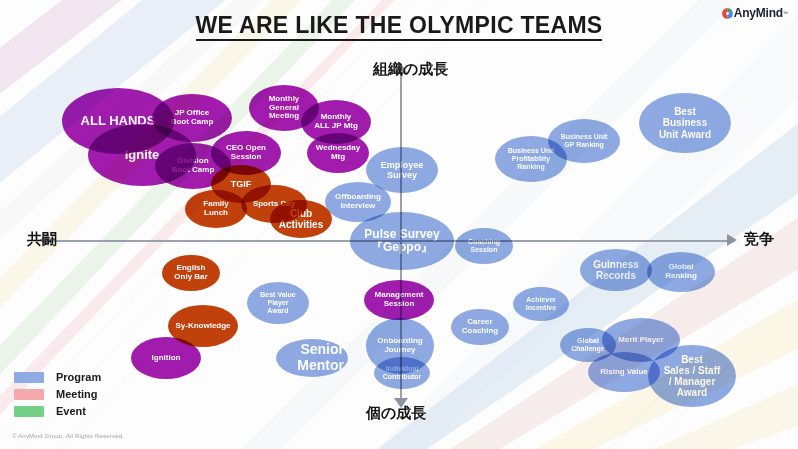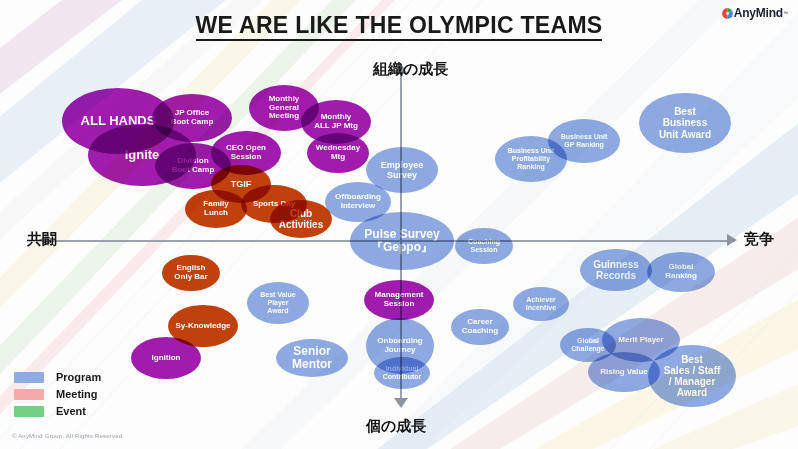--- a/index.html
+++ b/index.html
@@ -94,21 +94,21 @@
     border-left: 10px solid #8d949f;
   }
   .axis-label {
     position: absolute;
     font-size: 15px;
     font-weight: bold;
     color: #141414;
     white-space: nowrap;
   }
   #label-top    { left: 373px; top: 60px; }
-  #label-bottom { left: 366px; top: 417px; }
+  #label-bottom { left: 366px; top: 404px; }
   #label-left   { left: 27px;  top: 230px; }
   #label-right  { left: 744px; top: 230px; }
 
   
   .bubble {
     position: absolute;
     border-radius: 50%;
     display: flex;
     align-items: center;
     justify-content: center;
@@ -258,21 +258,21 @@
       <div class="bubble program" style="left: 639px; top: 93px; width: 92px; height: 60px; font-size: 10px;">Best
 Business
 Unit Award</div>
       <div class="bubble event" style="left: 162px; top: 255px; width: 58px; height: 36px; font-size: 8px;">English
 Only Bar</div>
       <div class="bubble event" style="left: 168px; top: 305px; width: 70px; height: 42px; font-size: 8px;">Sy-Knowledge</div>
       <div class="bubble meeting" style="left: 131px; top: 337px; width: 70px; height: 42px; font-size: 8px;">Ignition</div>
       <div class="bubble program" style="left: 247px; top: 282px; width: 62px; height: 42px; font-size: 7px;">Best Value
 Player
 Award</div>
-      <div class="bubble program" style="left: 276px; top: 339px; width: 72px; height: 38px; font-size: 12px;">Senior Mentor</div>
+      <div class="bubble program" style="left: 276px; top: 339px; width: 72px; height: 38px; font-size: 14px; text-align: right;">Senior Mentor</div>
       <div class="bubble meeting" style="left: 364px; top: 280px; width: 70px; height: 40px; font-size: 8px;">Management
 Session</div>
       <div class="bubble program" style="left: 366px; top: 318px; width: 68px; height: 56px; font-size: 8px;">Onboarding
 Journey</div>
       <div class="bubble program" style="left: 374px; top: 357px; width: 56px; height: 32px; font-size: 7px;">Individual
 Contributor</div>
       <div class="bubble program" style="left: 451px; top: 309px; width: 58px; height: 36px; font-size: 8px;">Career
 Coaching</div>
       <div class="bubble program" style="left: 513px; top: 287px; width: 56px; height: 34px; font-size: 7px;">Achiever
 Incentive</div>

